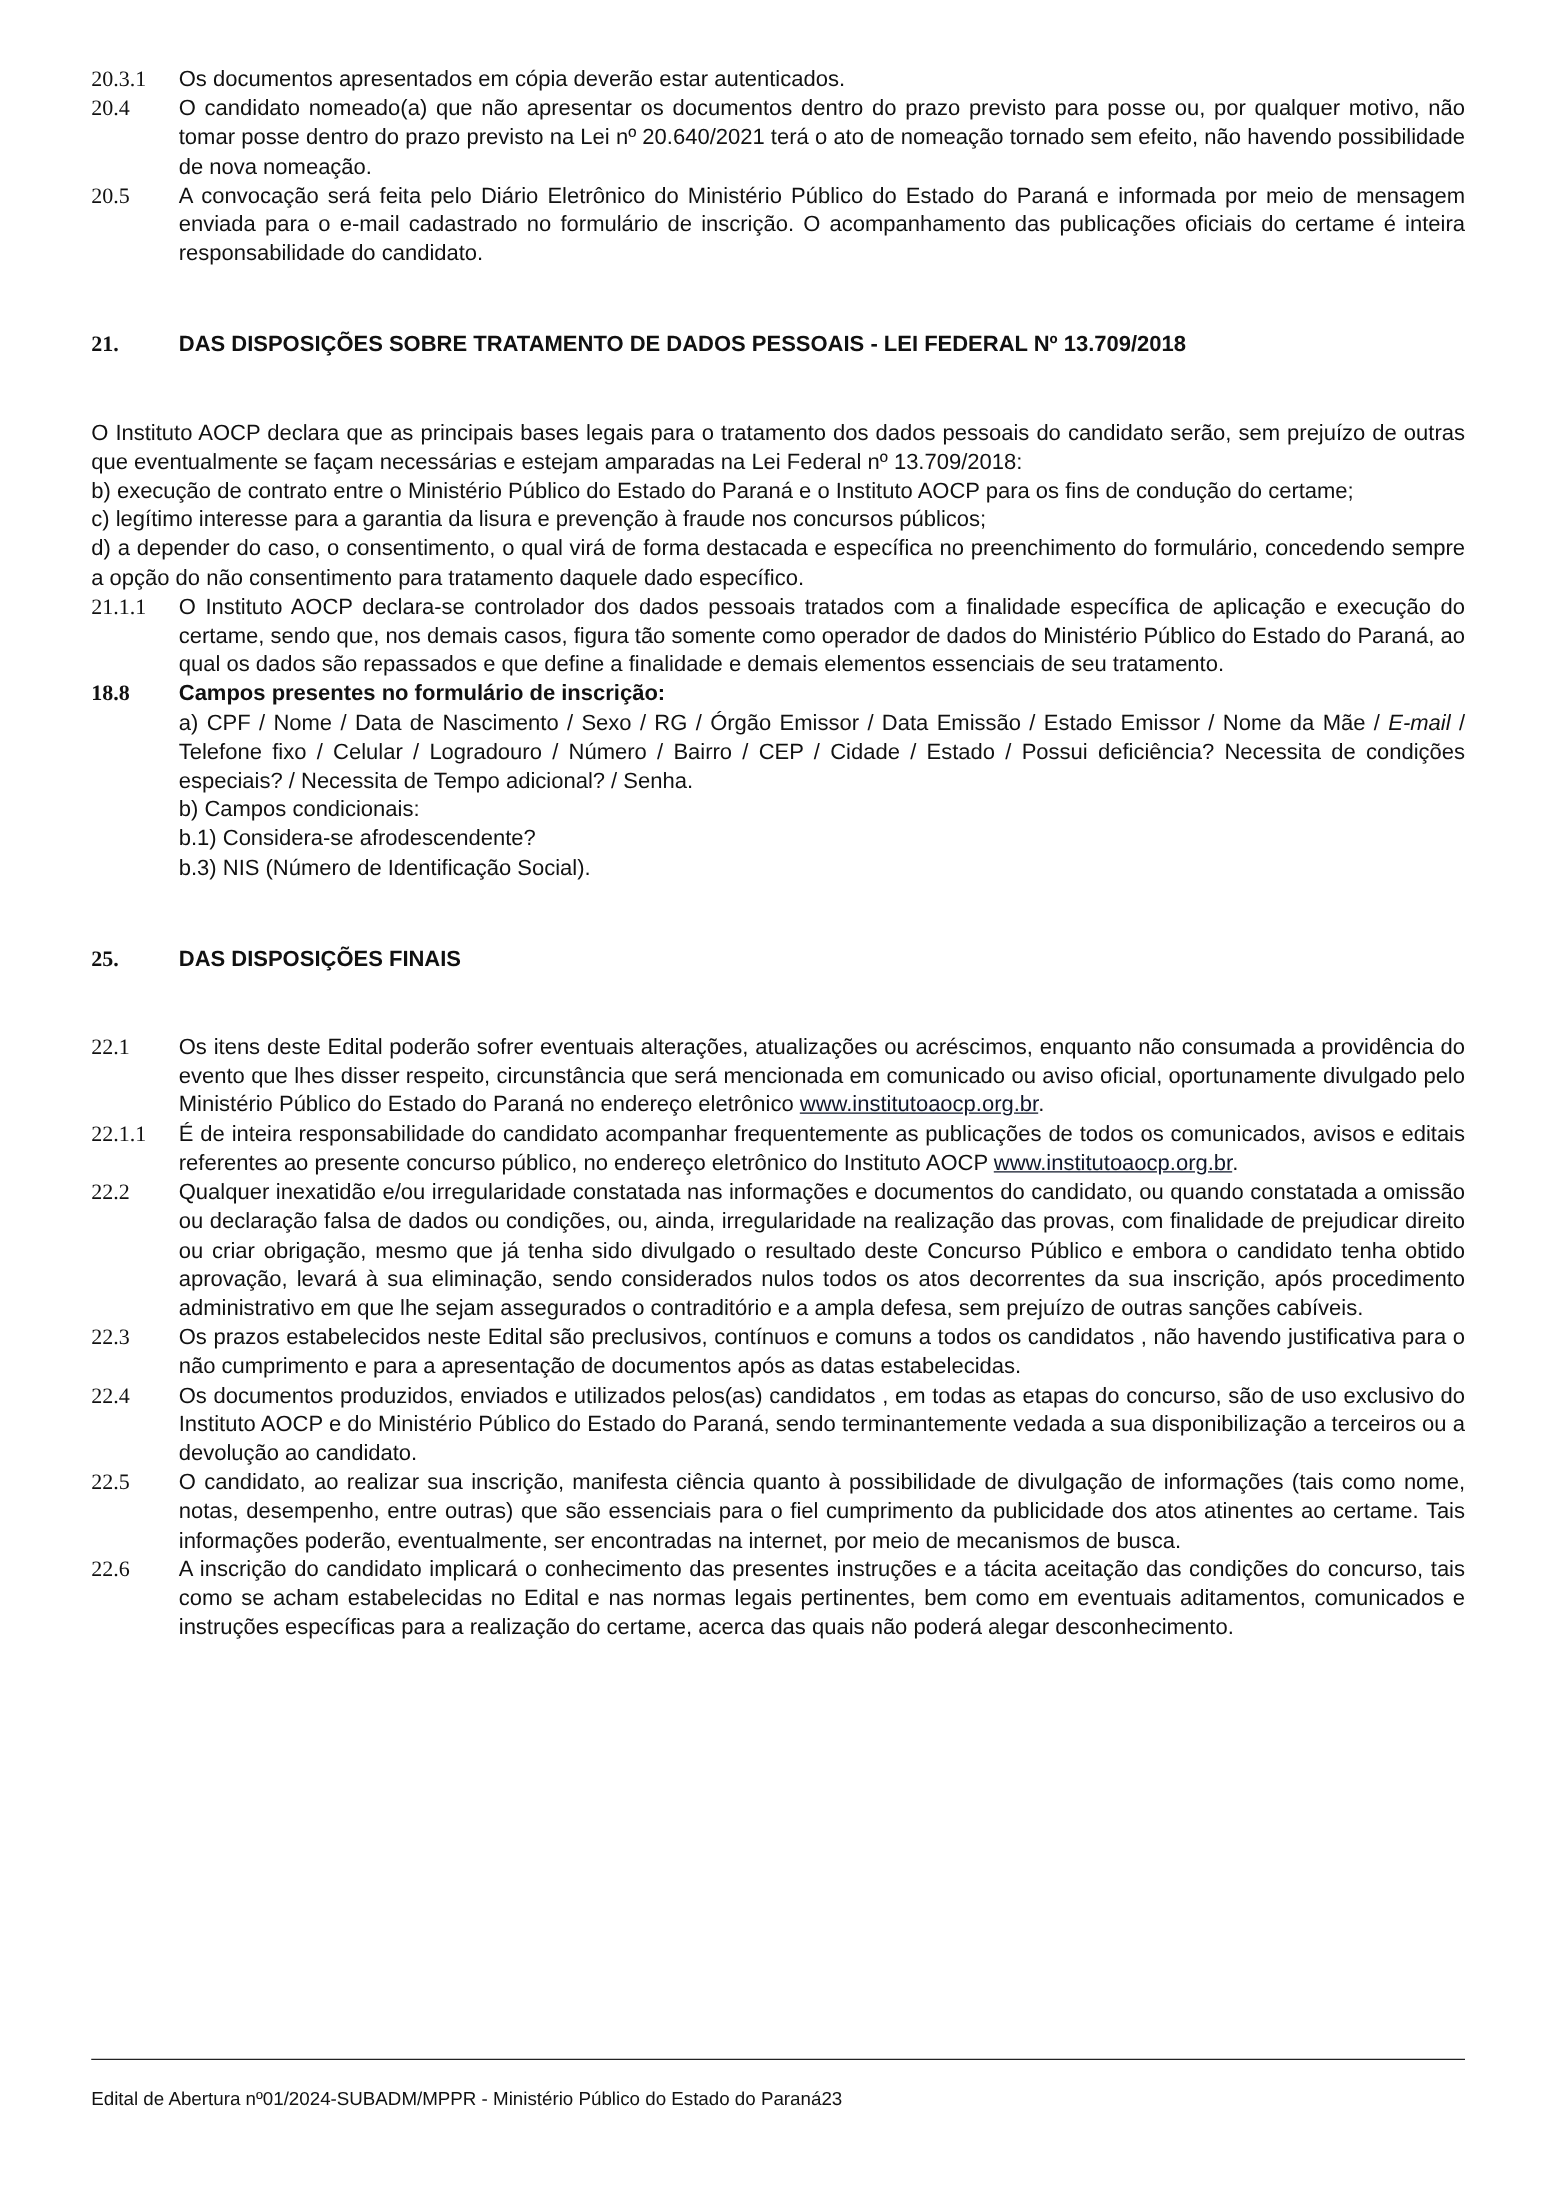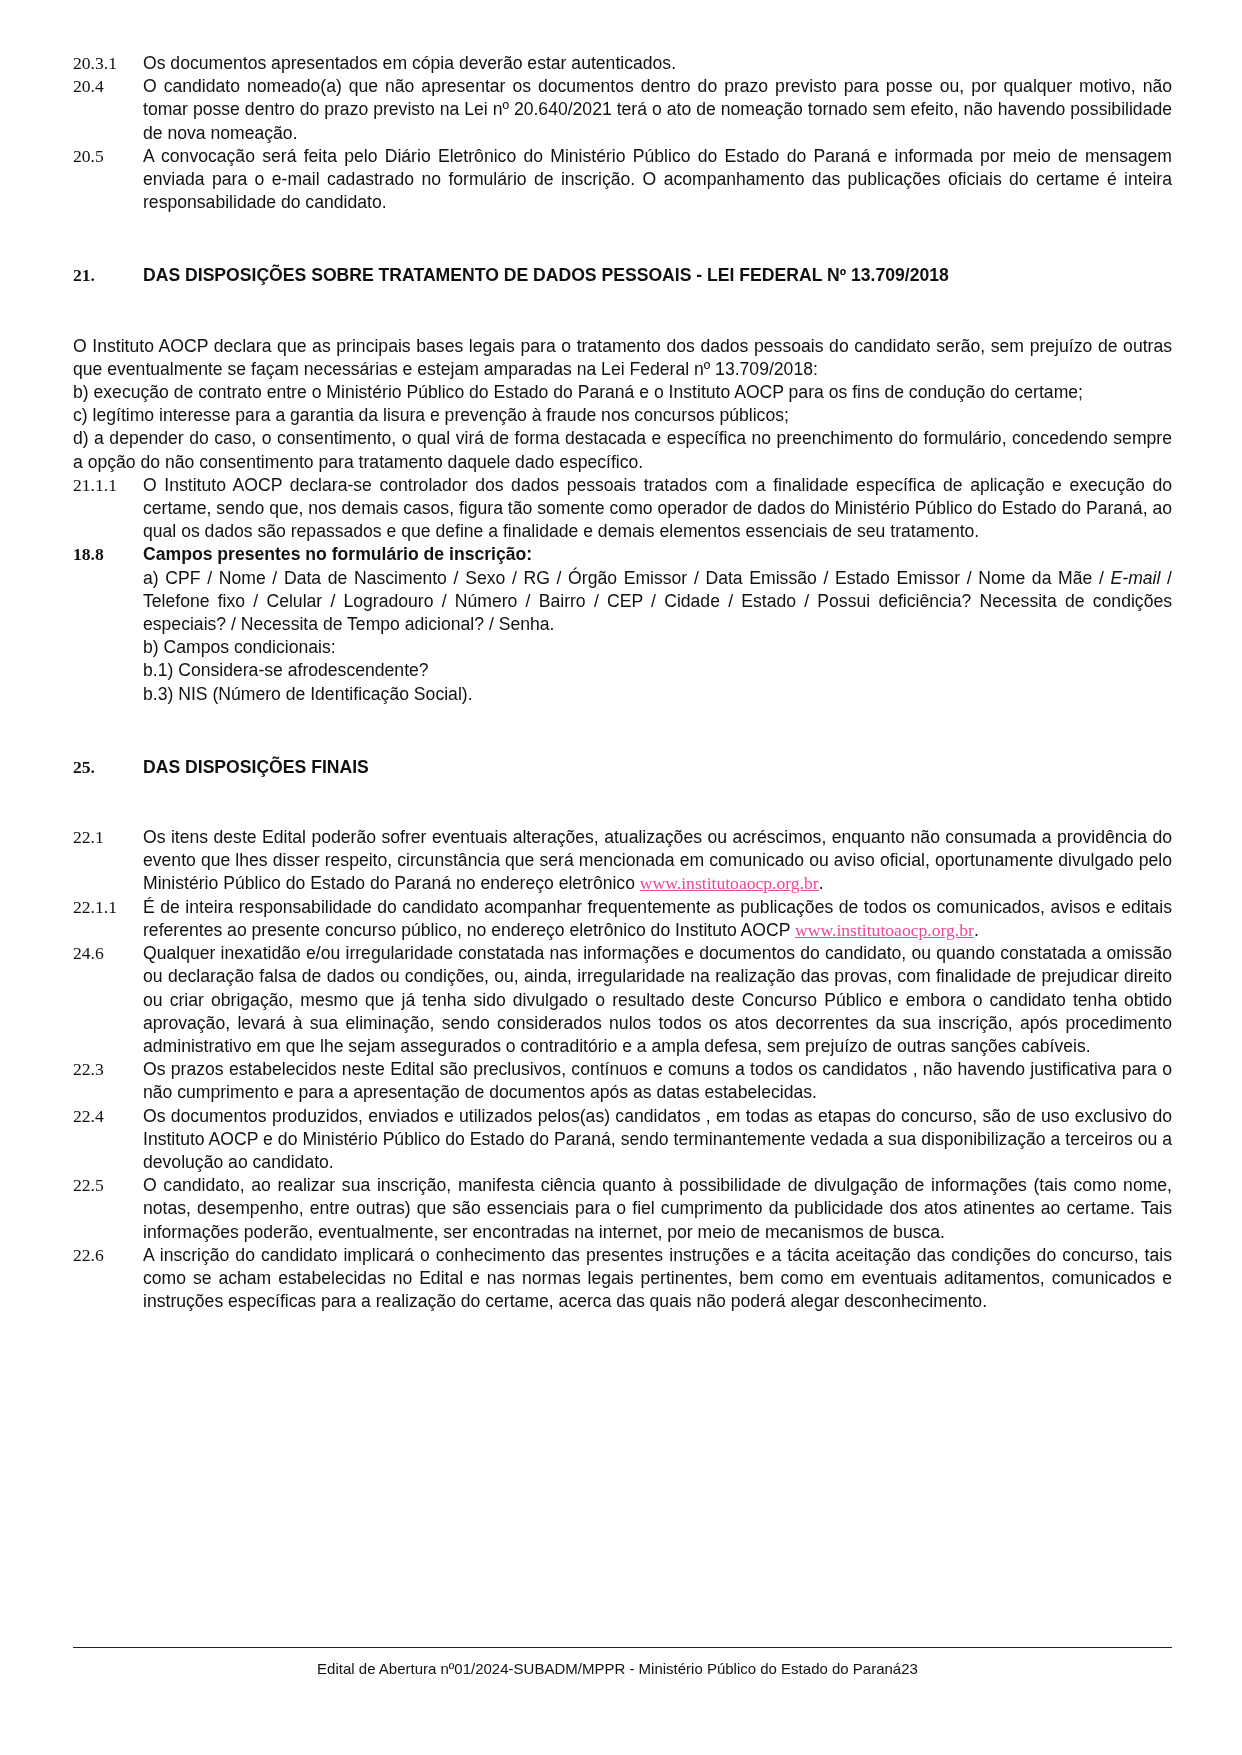--- a/index.html
+++ b/index.html
@@ -5,25 +5,25 @@
   html, body { margin:0; padding:0; background:#ffffff; }
   body { width:1242px; height:1755px; position:relative; overflow:hidden;
          font-family:"Liberation Sans", sans-serif; color:#111; font-size:17.6px; line-height:23.2px; }
   .page { position:absolute; left:73px; top:52px; width:1099px; }
   .item { display:flex; }
   .num { width:70px; flex:0 0 70px;font-family:Liberation Serif, serif; }
   .txt { flex:1; text-align:justify; }
   .txt p { margin:0; }
   .b { font-weight:bold; }
   .heading { display:flex; font-weight:bold;align-items:center; }
-  .link { color:#ec4899; text-decoration:underline;font-family:Liberation Serif, serif; }
+  .link { color:#0f172a; text-decoration:underline; }
   .sp-a { height:50px; }
   .sp-b { height:47px; }
   .footer { position:absolute; left:73px; top:1647px; width:1099px; border-top:1px solid #222;
-            display:flex; justify-content:center; font-size:15px; padding-top:9px; }
+            display:flex; justify-content:flex-start; font-size:15px; padding-top:20px; }
   .footer .pg { padding-right:10px; }
 </style>
 </head>
 <body>
 
 <div class="page">
 
   <div class="item">
     <div class="num">20.3.1</div>
     <div class="txt">Os documentos apresentados em cópia deverão estar autenticados.</div>
@@ -76,21 +76,21 @@
 
   <div class="item">
     <div class="num">22.1</div>
     <div class="txt"><span>Os itens deste Edital poderão sofrer eventuais alterações, atualizações ou acréscimos, enquanto não consumada a providência do evento que lhes disser respeito, circunstância que será mencionada em comunicado ou aviso oficial, oportunamente divulgado pelo Ministério Público do Estado do Paraná no endereço eletrônico </span><span class="link">www.institutoaocp.org.br</span><span>.</span></div>
   </div>
   <div class="item">
     <div class="num">22.1.1</div>
     <div class="txt"><span>É de inteira responsabilidade do candidato acompanhar frequentemente as publicações de todos os comunicados, avisos e editais referentes ao presente concurso público, no endereço eletrônico do Instituto AOCP </span><span class="link">www.institutoaocp.org.br</span><span>.</span></div>
   </div>
   <div class="item">
-    <div class="num">24.6</div>
+    <div class="num">22.2</div>
     <div class="txt">Qualquer inexatidão e/ou irregularidade constatada nas informações e documentos do candidato, ou quando constatada a omissão ou declaração falsa de dados ou condições, ou, ainda, irregularidade na realização das provas, com finalidade de prejudicar direito ou criar obrigação, mesmo que já tenha sido divulgado o resultado deste Concurso Público e embora o candidato tenha obtido aprovação, levará à sua eliminação, sendo considerados nulos todos os atos decorrentes da sua inscrição, após procedimento administrativo em que lhe sejam assegurados o contraditório e a ampla defesa, sem prejuízo de outras sanções cabíveis.</div>
   </div>
   <div class="item">
     <div class="num">22.3</div>
     <div class="txt">Os prazos estabelecidos neste Edital são preclusivos, contínuos e comuns a todos os candidatos , não havendo justificativa para o não cumprimento e para a apresentação de documentos após as datas estabelecidas.</div>
   </div>
   <div class="item">
     <div class="num">22.4</div>
     <div class="txt">Os documentos produzidos, enviados e utilizados pelos(as) candidatos , em todas as etapas do concurso, são de uso exclusivo do Instituto AOCP e do Ministério Público do Estado do Paraná, sendo terminantemente vedada a sua disponibilização a terceiros ou a devolução ao candidato.</div>
   </div>

